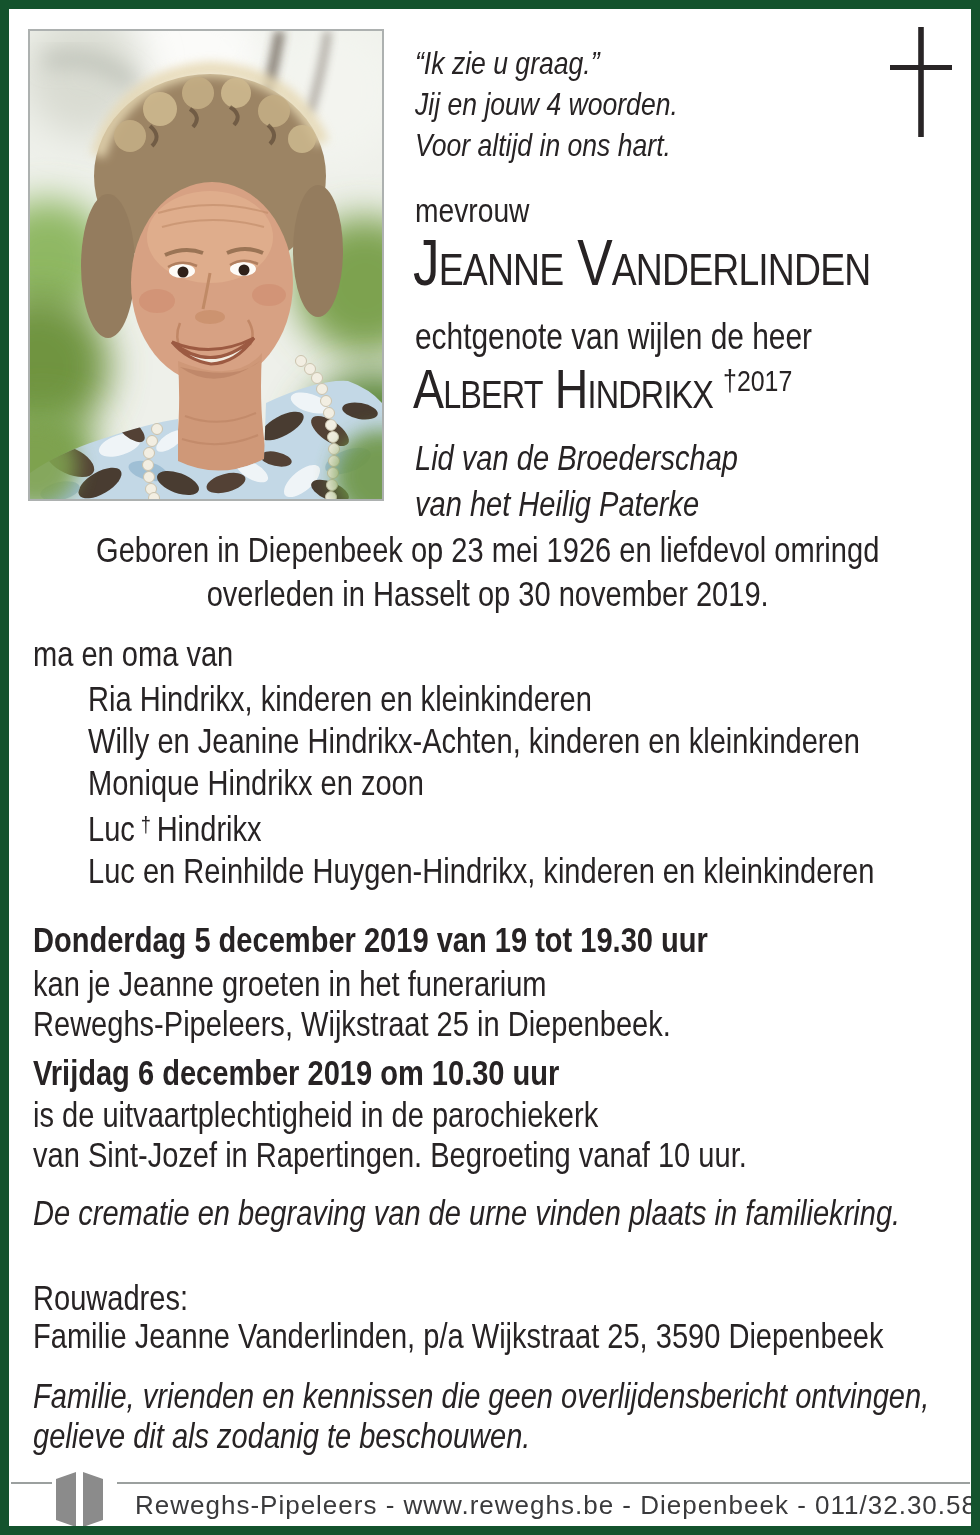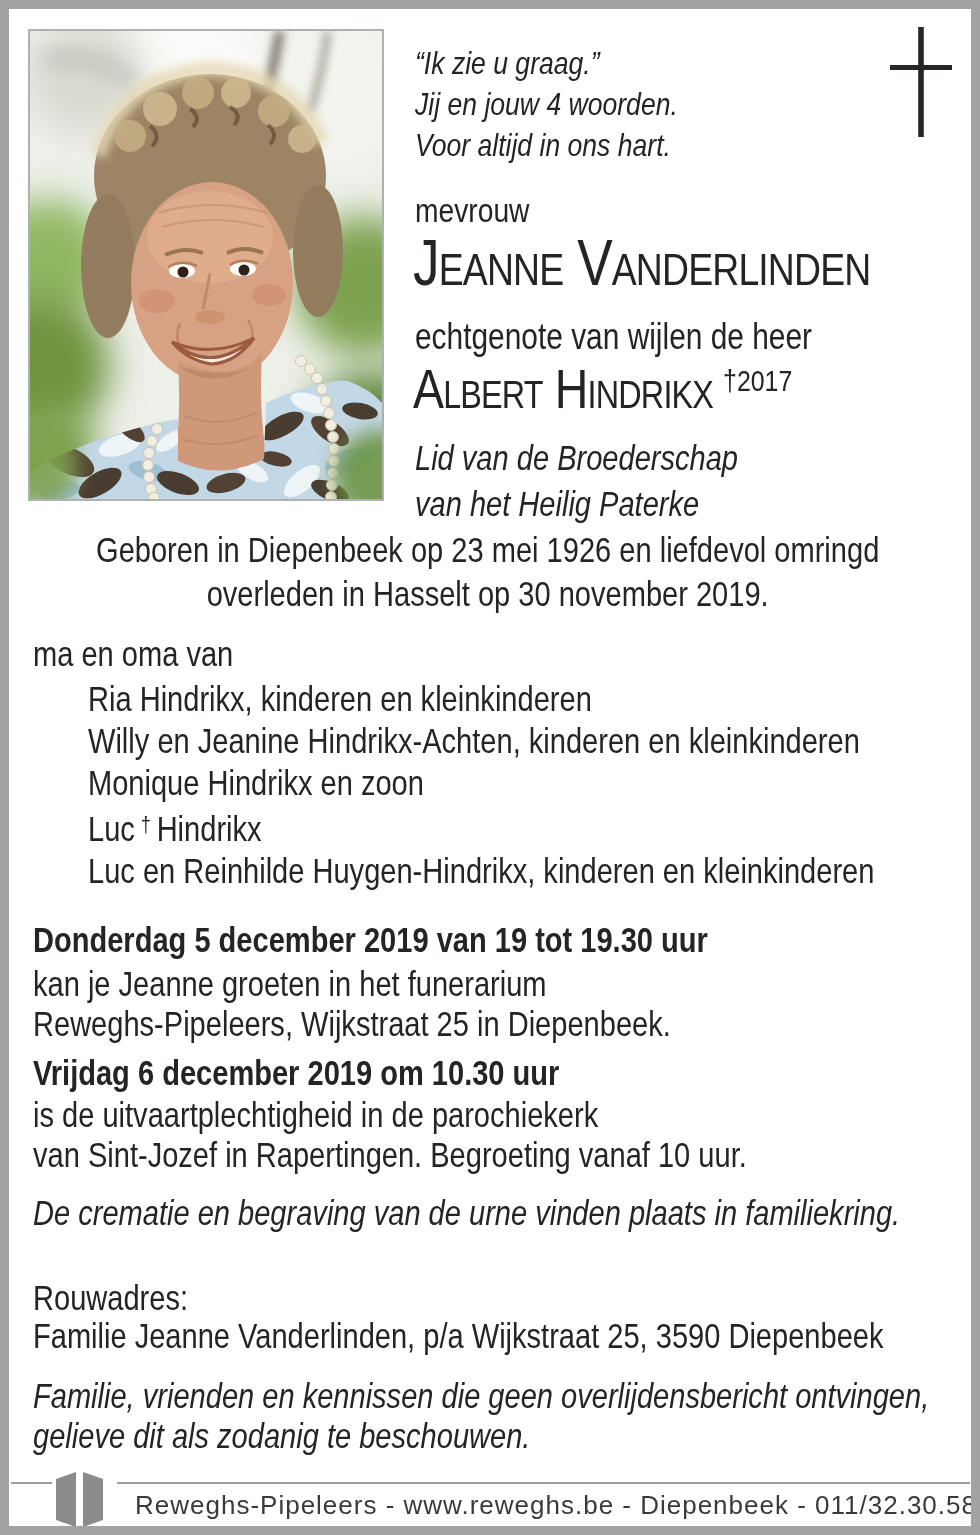--- a/index.html
+++ b/index.html
@@ -1,18 +1,18 @@
 <!DOCTYPE html>
 <html><head>
 <meta charset="utf-8">
 <style>
   html,body { margin:0; padding:0; background:#ffffff; }
   .page {
     position:relative; width:980px; height:1535px; box-sizing:border-box;
-    background:#ffffff; border:9px solid #a3a3a3; overflow:hidden;
+    background:#ffffff; border:9px solid #14532d; overflow:hidden;
     font-family:"Liberation Sans", sans-serif; color:#272324;
   }
   .abs { position:absolute; }
   .cond { transform:scaleX(.83); transform-origin:left top; white-space:nowrap; }
   .it   { font-style:italic; }
   .bold { font-weight:bold; }
   .t32  { font-size:32px; line-height:41px; }
   .t35  { font-size:35px; line-height:40px; }
   .lh42 { line-height:42px; }
   .lh46 { line-height:46px; }

